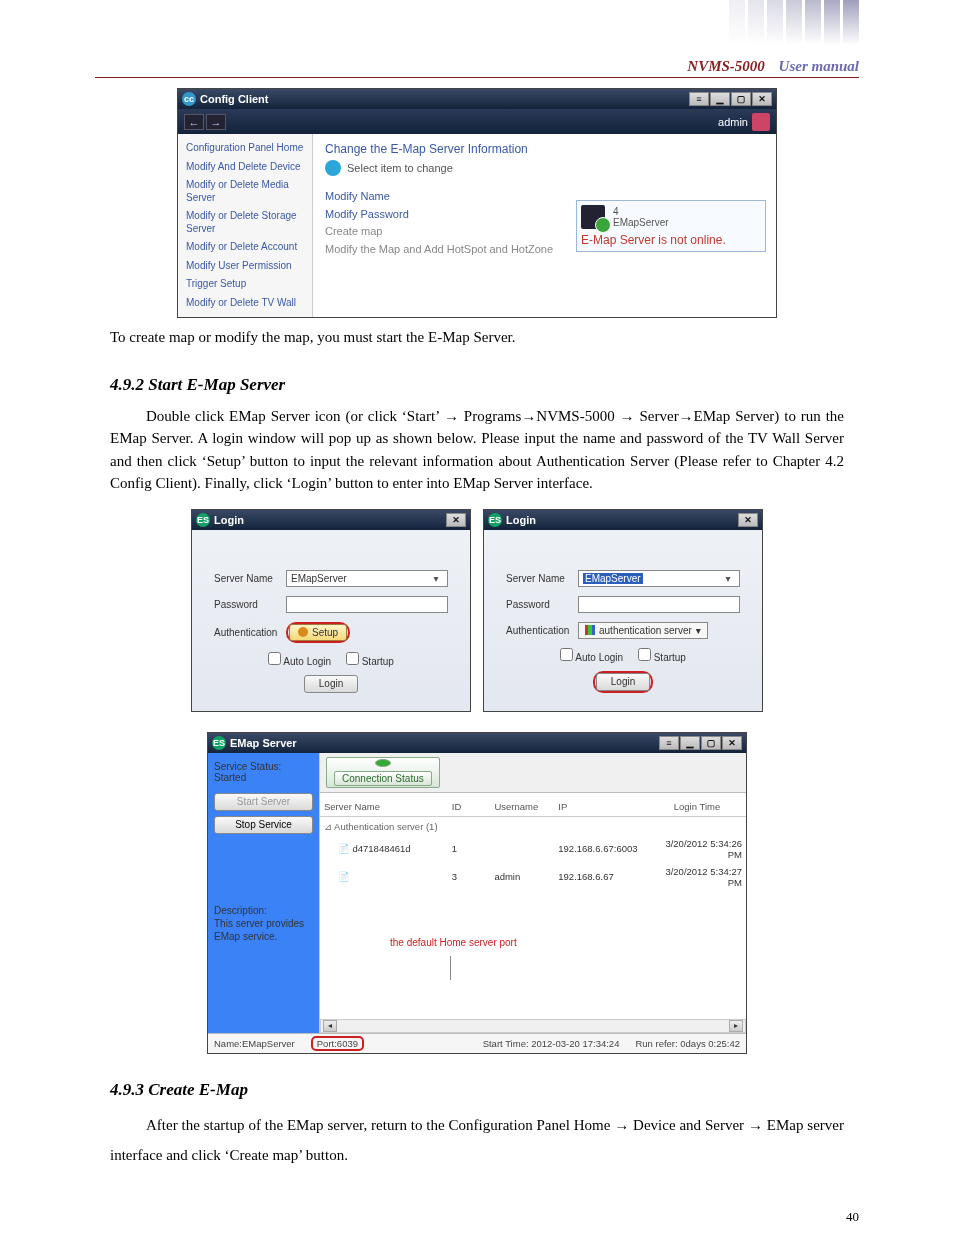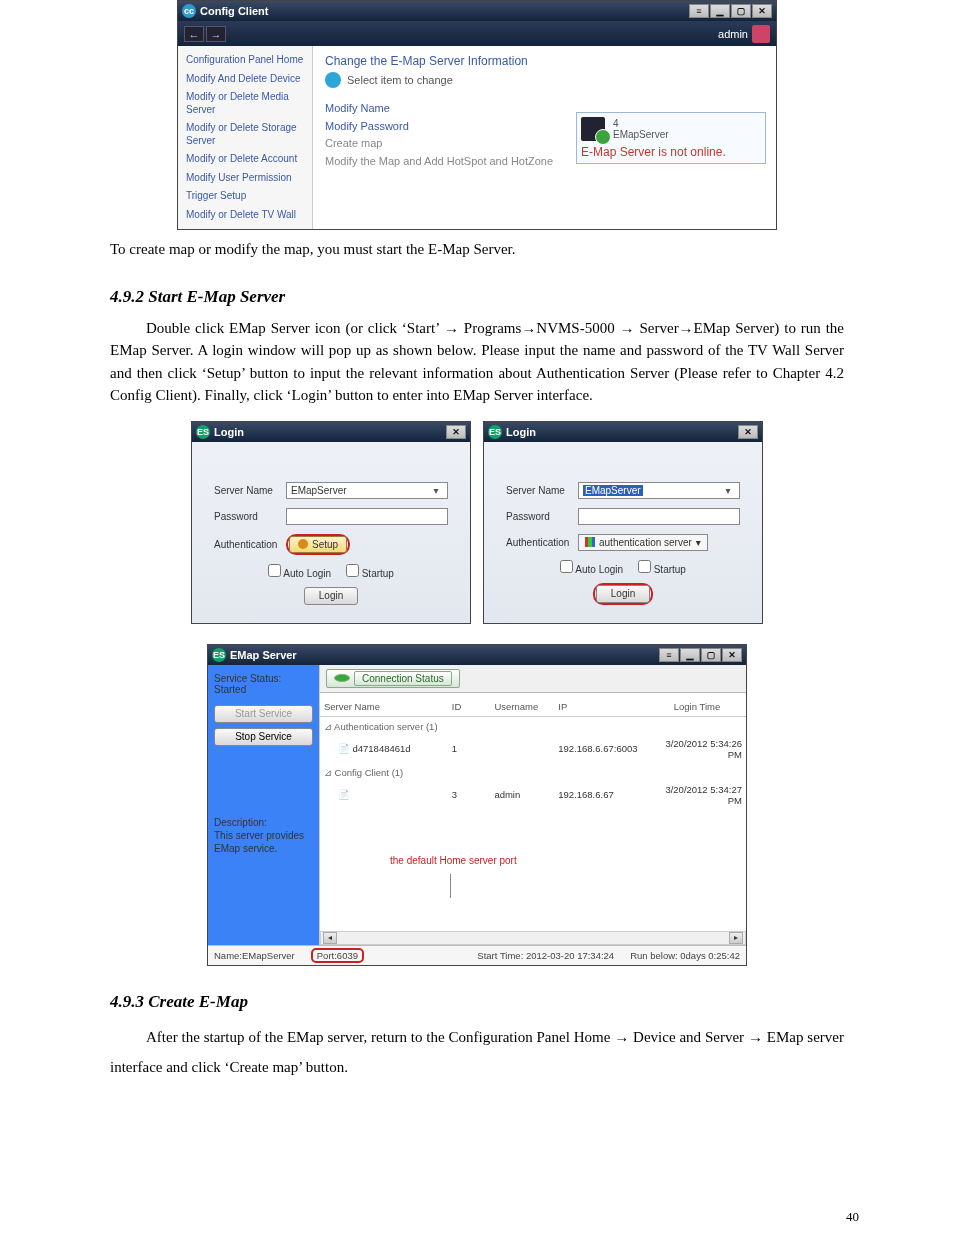--- a/index.html
+++ b/index.html
@@ -126,41 +126,56 @@
   
   .es-win{width:540px;margin:20px auto 0 auto;}
   .es-body{display:flex;background:#fff;min-height:280px;}
   .es-side{width:112px;background:#3b82f6;border-right:1px solid #ccc;padding:8px 6px;font-size:10px;}
   .es-side .status{margin-bottom:10px;}
   .es-side .btn{display:block;width:100%;height:18px;border:1px solid #888;border-radius:3px;background:linear-gradient(#fafafa,#d9d9d9);margin-bottom:5px;font-size:10px;}
   .es-side .btn[disabled]{color:#999;}
   .es-side .desc{margin-top:70px;line-height:1.3;}
   .es-main{flex:1;display:flex;flex-direction:column;}
   .es-tab{background:#f0f0f0;border-bottom:1px solid #bbb;padding:4px 6px;}
-  .es-tab span{display:inline-flex;align-items:center;gap:4px;background:linear-gradient(#fff,#d8e6d8);border:1px solid #8a8;border-radius:2px;padding:1px 7px;font-size:10px;color:#2a6b2a;}
+  .es-tab span{display:inline-flex;align-items:center;gap:4px;background:linear-gradient(#fff,#d8e6d8);border:1px solid #8a8;border-radius:2px;padding:1px 7px;font-size:10px;color:#2a6b2a;flex-direction:column;}
   .es-tab .dot{width:8px;height:8px;border-radius:50%;background:#3a3;}
   .es-table{flex:1;padding:4px 0;}
   .es-table table{width:100%;font-size:9.5px;border-collapse:collapse;}
   .es-table th{font-weight:normal;color:#555;padding:4px 4px;border-bottom:1px solid #ccc;text-align:left;}
   .es-table td{padding:3px 4px;color:#333;}
   .es-group td{color:#666;padding-top:4px;}
   .es-port-note{color:#cc2020;font-size:10px;margin:46px 0 8px 70px;}
   .es-port-arrow{width:1px;height:24px;border-left:1px solid #888;margin-left:130px;}
   .es-hr{height:14px;background:#f0f0f0;border:1px solid #ccc;display:flex;align-items:center;}
   .es-hr .sc-l{width:14px;height:12px;background:linear-gradient(#eee,#ccc);border:1px solid #aaa;margin-left:2px;display:flex;align-items:center;justify-content:center;font-size:8px;}
   .es-hr .sc-r{width:14px;height:12px;background:linear-gradient(#eee,#ccc);border:1px solid #aaa;margin-left:auto;margin-right:2px;display:flex;align-items:center;justify-content:center;font-size:8px;}
   .es-foot{display:flex;background:#f6f6f6;border-top:1px solid #bbb;font-size:9.5px;color:#444;padding:2px 6px;gap:16px;align-items:center;}
   .es-foot .port{border:2px solid #cc2020;border-radius:5px;padding:0 4px;}
   .page-num{position:absolute;right:95px;bottom:10px;font-size:13px;}
   .page-wrap{position:relative;min-height:1235px;width:954px;}
 </style>
 </head>
 <body>
 <div class="page-wrap">
 
+<div class="page-header">
+  <div class="header-deco">
+    <div></div>
+        <div></div>
+        <div></div>
+        <div></div>
+        <div></div>
+        <div></div>
+        <div></div>
+  </div>
+  <div class="header-title">
+    <span class="prod">NVMS-5000</span>
+    <span class="um">User manual</span>
+  </div>
+</div>
 
 <div class="win cc-win">
   <div class="titlebar">
     <span class="ticon">cc</span>
     <span>Config Client</span>
     <div class="win-ctrls">
       <span>≡</span>
       <span>▁</span>
       <span>▢</span>
       <span>✕</span>
@@ -306,21 +321,21 @@
     <div class="win-ctrls">
       <span>≡</span>
       <span>▁</span>
       <span>▢</span>
       <span>✕</span>
     </div>
   </div>
   <div class="es-body">
     <div class="es-side">
       <div class="status">Service Status: Started</div>
-      <button class="btn" disabled="">Start Service</button>
+      <button class="btn" disabled="">Start Server</button>
       <button class="btn">Stop Service</button>
       <div class="desc">
         <div>Description:</div>
         <div>This server provides EMap service.</div>
       </div>
     </div>
     <div class="es-main">
       <div class="es-tab">
         <span>
           <span class="dot"></span>
@@ -342,23 +357,20 @@
             <tr class="es-group">
                   <td colspan="5">⊿ <span>Authentication server (1)</span></td>
                 </tr>
             <tr>
               <td style="padding-left:18px;">📄 <span>d471848461d</span></td>
               <td>1</td>
               <td></td>
               <td>192.168.6.67:6003</td>
               <td style="text-align:right">3/20/2012  5:34:26 PM</td>
             </tr>
-            <tr class="es-group">
-                  <td colspan="5">⊿ <span>Config Client (1)</span></td>
-                </tr>
             <tr>
               <td style="padding-left:18px;">📄 <span></span></td>
               <td>3</td>
               <td>admin</td>
               <td>192.168.6.67</td>
               <td style="text-align:right">3/20/2012  5:34:27 PM</td>
             </tr>
           </tbody>
         </table>
         <div class="es-port-note">the default Home server port</div>
@@ -367,21 +379,21 @@
       <div class="es-hr">
         <span class="sc-l">◂</span>
         <span class="sc-r">▸</span>
       </div>
     </div>
   </div>
   <div class="es-foot">
     <span>Name:EMapServer</span>
     <span class="port">Port:6039</span>
     <span style="margin-left:auto">Start Time: 2012-03-20 17:34:24</span>
-    <span>Run below: 0days 0:25:42</span>
+    <span>Run refer: 0days 0:25:42</span>
   </div>
 </div>
 
 <div class="sect">4.9.3 Create E-Map</div>
 <div class="body-text justify" style="text-indent:36px; line-height:2.0;">After the startup of the EMap server, return to the Configuration Panel Home → Device and Server → EMap server interface and click ‘Create map’ button.</div>
 
 <div class="page-num">40</div>
 
 </div>
 

